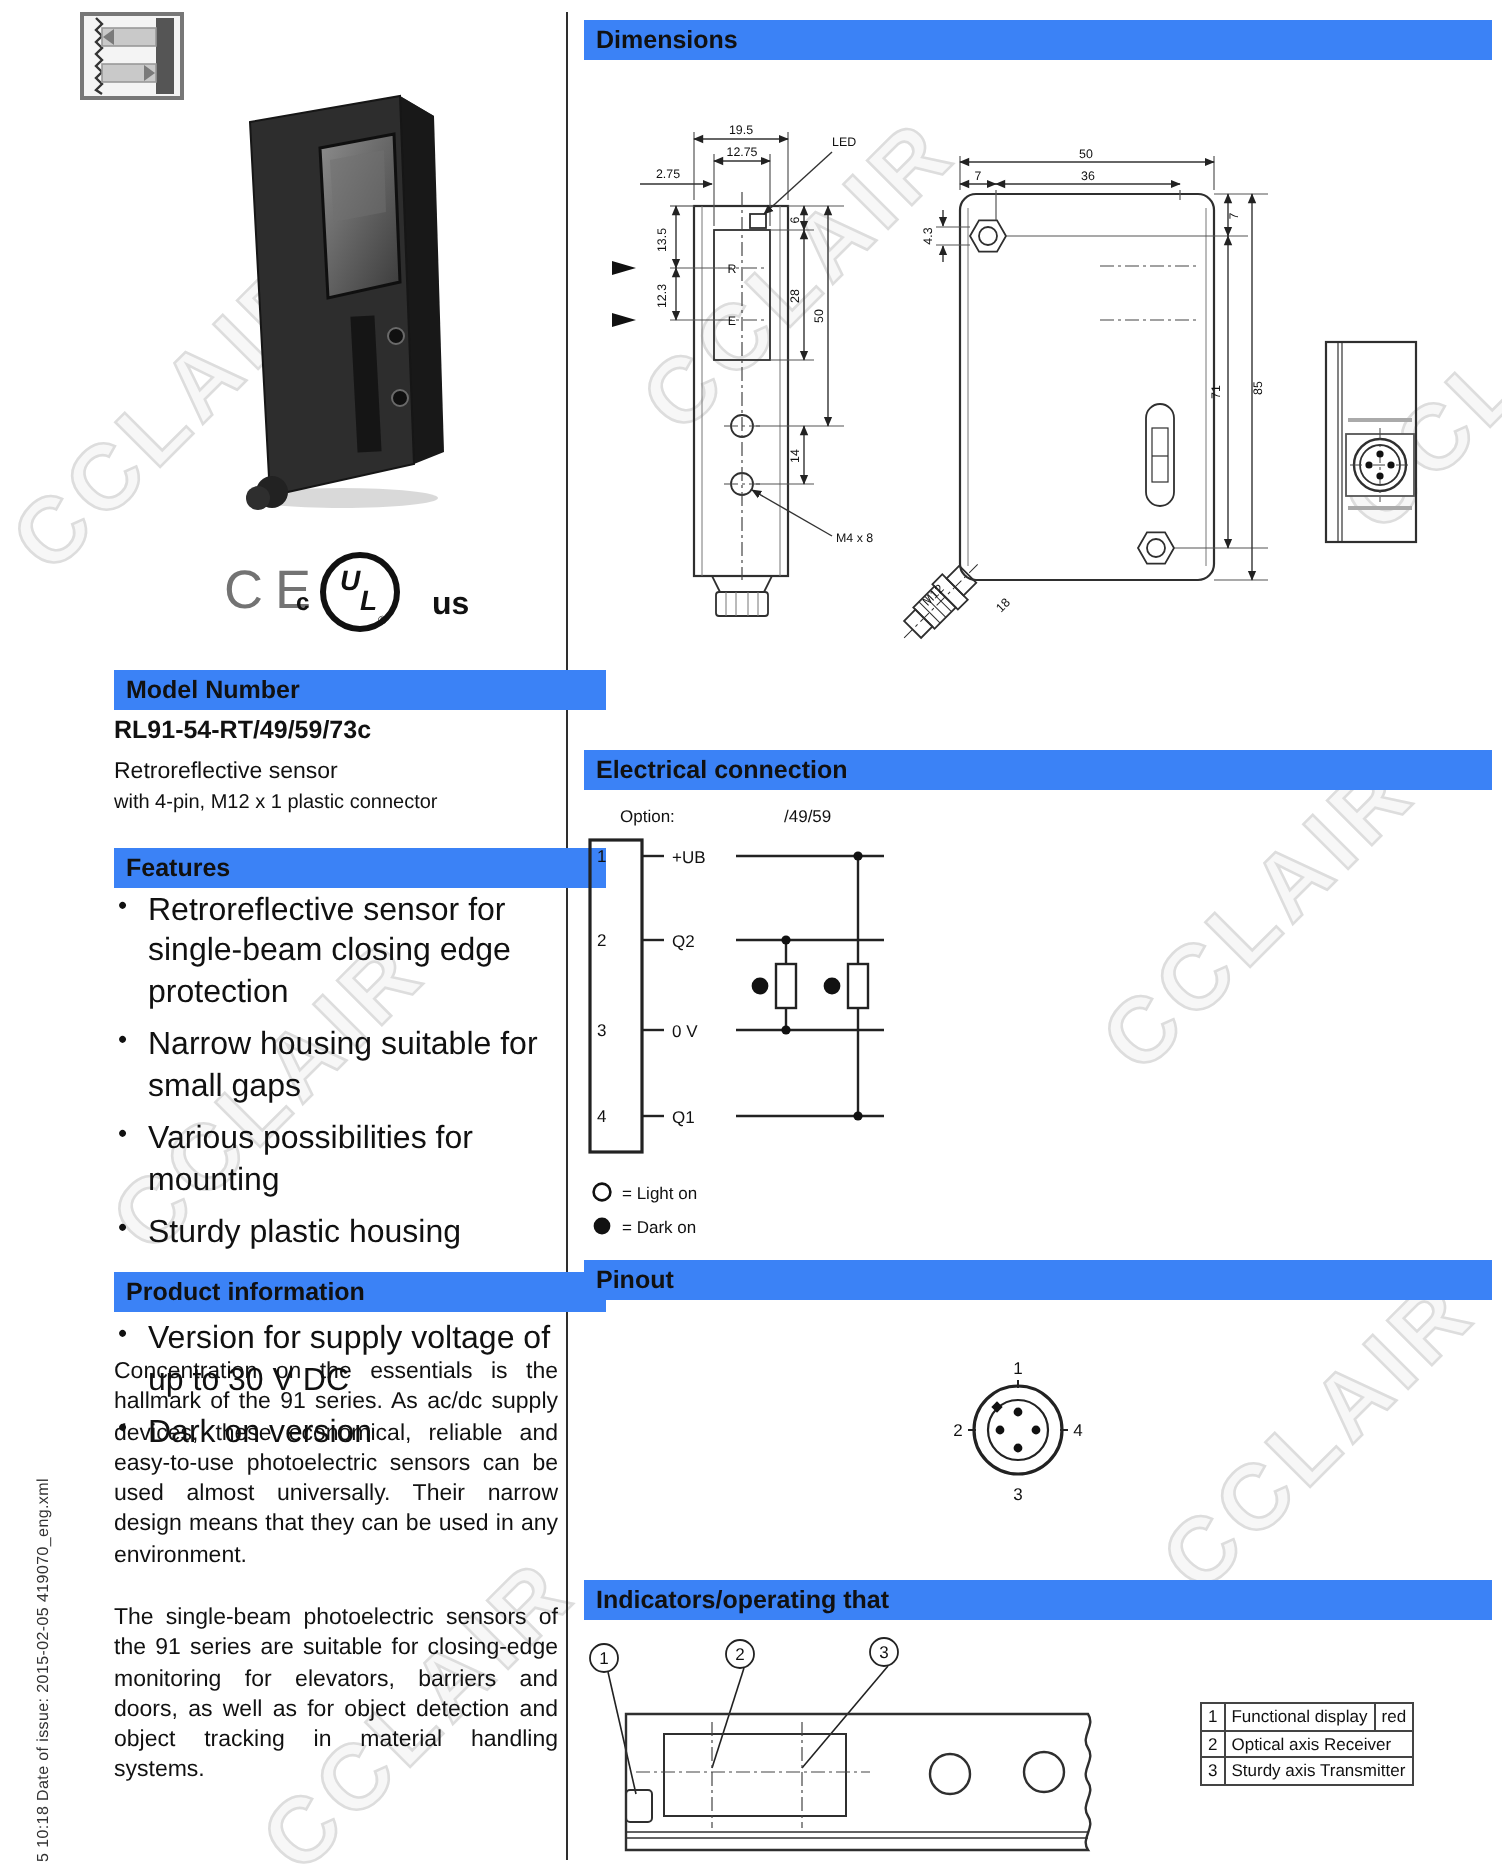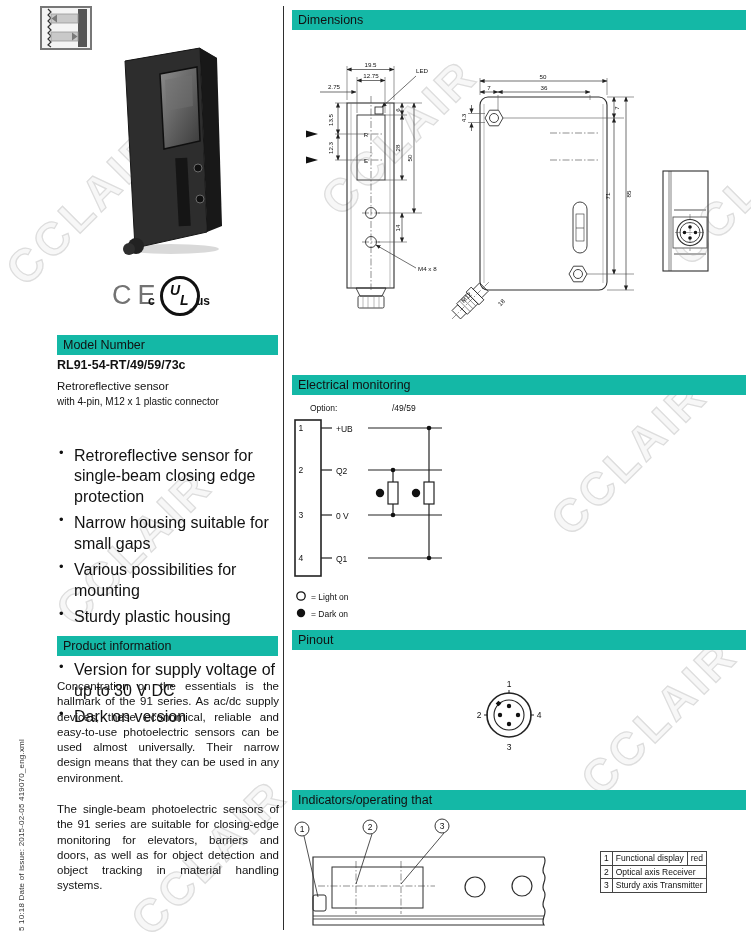--- a/index.html
+++ b/index.html
@@ -1,23 +1,23 @@
 <!DOCTYPE html>
 <html><head>
 <meta charset="utf-8">
 <style>
   html,body{margin:0;padding:0;background:#fff;}
   #page{position:relative;width:751px;height:935px;background:#fff;overflow:hidden;
         font-family:"Liberation Sans","DejaVu Sans",sans-serif;color:#111;}
   .wm{position:absolute;font-weight:bold;font-size:46px;letter-spacing:4px;
       transform:rotate(-45deg);color:rgba(205,205,205,0.16);
       -webkit-text-stroke:1.3px #dddddd;pointer-events:none;z-index:0;}
-  .bar{position:absolute;background:#14b8a6;height:20px;font-weight:normal;
+  .bar{position:absolute;background:#3b82f6;height:20px;font-weight:bold;
        font-size:12.5px;line-height:20px;padding-left:6px;box-sizing:border-box;z-index:2;}
-  .bar-left{left:57px;width:221px;}
+  .bar-left{left:57px;width:246px;}
   .bar-right{left:292px;width:454px;}
   .txt{position:absolute;z-index:2;}
   .vrule{position:absolute;left:283px;top:6px;width:1px;height:924px;background:#2e2e2e;z-index:1;}
   .model-number{font-weight:bold;font-size:12.5px;}
   .body-txt{font-size:11.5px;text-align:right;}
   .small-txt{font-size:10px;}
   .features{left:57px;top:446px;width:223px;}
   .features ul{margin:0;padding:0;list-style:none;}
   .features li{position:relative;padding-left:17px;margin-bottom:6px;font-size:16px;line-height:1.28;}
   .features li::before{content:"\2022";position:absolute;left:2px;top:-1px;font-size:13px;}
@@ -28,21 +28,21 @@
   svg text{font-family:"Liberation Sans","DejaVu Sans",sans-serif;fill:#111;}
   .dim-t{font-size:6.2px;}
   .lbl-t{font-size:8.5px;}
   .ce-mark{position:absolute;left:112px;top:280px;font-size:27px;letter-spacing:6px;color:#737373;z-index:2;}
   .ul-mark{position:absolute;left:148px;top:276px;width:60px;height:46px;z-index:2;}
   .ul-circle{position:absolute;left:12px;top:0;width:34px;height:34px;border:3px solid #111;
       border-radius:50%;background:#fff;}
   .ul-u{position:absolute;left:7px;top:3px;font-weight:bold;font-size:14px;font-style:italic;}
   .ul-l{position:absolute;left:17px;top:13px;font-weight:bold;font-size:14px;font-style:italic;}
   .ul-c{position:absolute;left:0px;top:18px;font-weight:bold;font-size:12px;}
-  .ul-us{position:absolute;left:48px;top:18px;font-weight:bold;font-size:12px;}
+  .ul-us{position:absolute;left:48px;top:18px;font-weight:bold;font-size:16px;padding-left:20px;}
   .ul-r{position:absolute;left:26px;top:29px;font-size:6px;}
   .ind-table{position:absolute;left:600px;top:851px;border-collapse:collapse;z-index:2;}
   .ind-table td{border:1px solid #444;padding:1px 3px;font-size:8.5px;line-height:1.25;white-space:nowrap;}
 </style>
 </head>
 <body>
 
 <div id="page">
 
   <div class="wm" style="left:-15px;top:180px;">CCLAIR</div>
@@ -94,20 +94,21 @@
       <span class="ul-r">®</span>
     </span>
     <span class="ul-us">us</span>
   </div>
 
   <div class="bar bar-left" style="top:335px;">Model Number</div>
   <div class="txt model-number" style="left:57px;top:358px;">RL91-54-RT/49/59/73c</div>
   <div class="txt body-txt" style="left:57px;top:380px;">Retroreflective sensor</div>
   <div class="txt small-txt" style="left:57px;top:396px;">with 4-pin, M12 x 1 plastic connector</div>
 
+  <div class="bar bar-left" style="top:424px;">Features</div>
   <div class="txt features">
     <ul>
       <li><span>Retroreflective sensor for single-beam closing edge protection</span></li>
       <li><span>Narrow housing suitable for small gaps</span></li>
       <li><span>Various possibilities for mounting</span></li>
       <li><span>Sturdy plastic housing</span></li>
       <li><span>Version with red light</span></li>
       <li><span>Version for supply voltage of up to 30 V DC</span></li>
       <li><span>Dark on version</span></li>
     </ul>
@@ -265,21 +266,21 @@
       <line x1="383" y1="194.5" x2="413" y2="194.5" stroke-dasharray="6 2 1.5 2" stroke-width="0.5" stroke="#444"></line>
     </g>
     <g fill="#111">
       <circle cx="398" cy="189" r="1.8"></circle>
         <circle cx="392.5" cy="194.5" r="1.8"></circle>
       <circle cx="403.5" cy="194.5" r="1.8"></circle>
         <circle cx="398" cy="200" r="1.8"></circle>
     </g>
   </svg>
 
-  <div class="bar bar-right" style="top:375px;">Electrical monitoring</div>
+  <div class="bar bar-right" style="top:375px;">Electrical connection</div>
 
   <svg style="left:292px;top:400px;" width="456" height="228" viewBox="0 0 456 228">
     <text class="lbl-t" x="18" y="11">Option:</text>
     <text class="lbl-t" x="100" y="11">/49/59</text>
     <rect x="3" y="20" width="26" height="156" fill="none" stroke="#222" stroke-width="1.6"></rect>
     <g stroke="#222" stroke-width="1.2">
       <line x1="29" y1="28" x2="40" y2="28"></line>
         <line x1="29" y1="70" x2="40" y2="70"></line>
       <line x1="29" y1="115" x2="40" y2="115"></line>
         <line x1="29" y1="158" x2="40" y2="158"></line>

